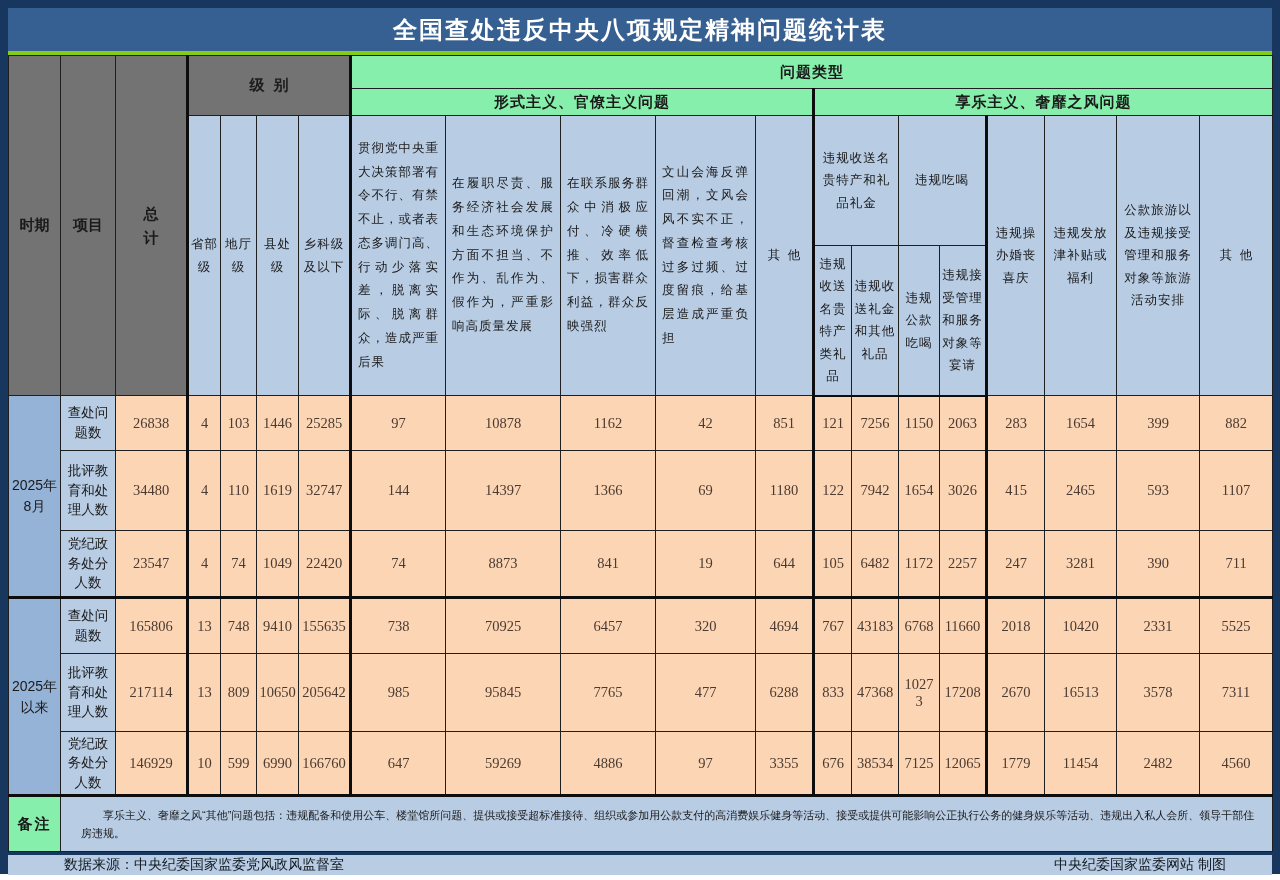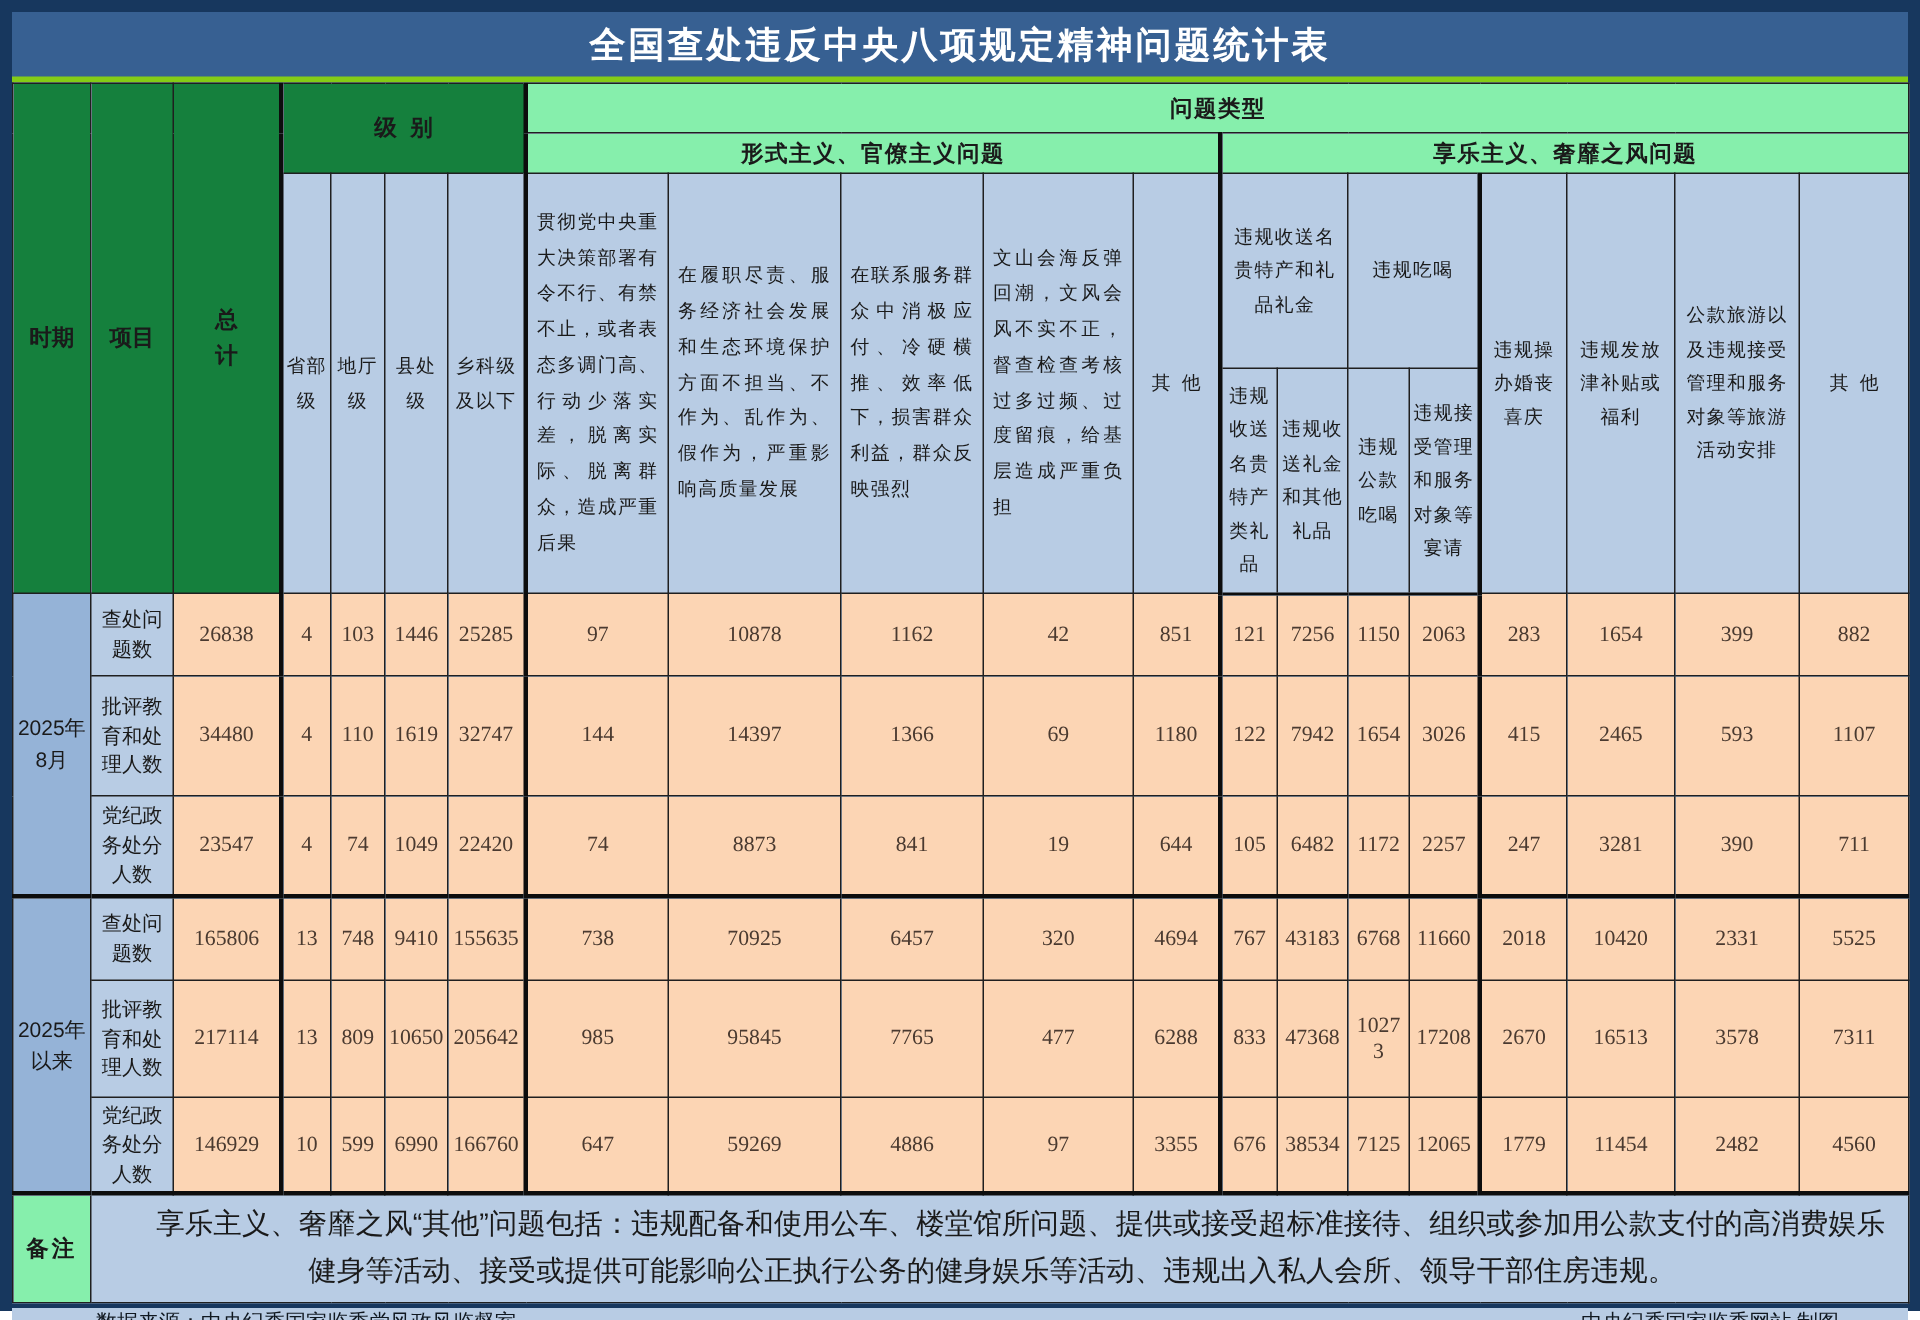--- a/index.html
+++ b/index.html
@@ -5,38 +5,38 @@
   html,body{margin:0;padding:0;background:#ffffff;}
   body{width:1280px;height:880px;font-family:"Liberation Sans","DejaVu Sans",sans-serif;-webkit-font-smoothing:antialiased;}
   .poster{box-sizing:border-box;width:1280px;height:874px;background:#17375E;padding:8px;}
   .titlebar{height:47px;background:#376092;display:flex;align-items:center;justify-content:center;
             border-bottom:4px solid #84cc16;box-sizing:border-box;}
   .titlebar h1{margin:0;color:#ffffff;font-size:24px;font-weight:bold;letter-spacing:2px;}
   table.stat{width:1264px;border-collapse:collapse;table-layout:fixed;background:#B8CCE4;}
   th,td{border:1px solid #1f1f1f;padding:1px 2px;text-align:center;vertical-align:middle;
         word-break:break-all;overflow:hidden;color:#1a1a1a;}
   th{font-weight:normal;}
-  .h-med{background:#15803d;font-weight:bold;font-size:15px;}
+  .h-med{background:#737373;font-weight:bold;font-size:15px;}
   .h-group{background:#86efac;font-weight:bold;font-size:15px;letter-spacing:1px;}
   .h-leaf{background:#B8CCE4;font-size:12.5px;line-height:1.8;letter-spacing:1px;}
   .h-desc{background:#B8CCE4;font-size:12.5px;line-height:1.9;text-align:justify;
           text-align-last:left;padding:4px 6px;letter-spacing:1px;}
   .h-spread{letter-spacing:0.6em;text-indent:0.6em;}
   .stackw{display:inline-block;width:1.1em;line-height:1.6;font-weight:bold;}
   .c-period{background:#95B3D7;font-size:14px;line-height:1.5;}
   .c-item{background:#B8CCE4;font-size:13.5px;line-height:1.45;}
   .c-val{background:#FCD5B4;font-family:"Liberation Serif","DejaVu Serif",serif;
          font-size:14.5px;color:#4a3a30;}
   .thickL{border-left:3px solid #0d0d0d !important;}
   .thickT td,.thickT th{border-top:3px solid #0d0d0d;}
   .hdrBottom th{border-bottom:2px solid #0d0d0d;}
   tr.remark-row td{border-top:3px solid #0d0d0d;}
   .remark-label{background:#86efac;font-size:15px;font-weight:bold;letter-spacing:2px;}
-  .remark-text{background:#B8CCE4;text-align:center;font-size:19px;line-height:1.65;
-               padding:4px 10px 4px 0;text-indent:2em;word-break:break-all;}
+  .remark-text{background:#B8CCE4;text-align:left;font-size:11px;line-height:1.65;
+               padding:4px 10px 4px 20px;text-indent:2em;word-break:break-all;}
   .footerbar{height:23px;background:#B8CCE4;border-top:3px solid #17375E;display:flex;
              align-items:center;justify-content:space-between;padding:0 46px 0 56px;box-sizing:border-box;}
   .footerbar span{font-size:14px;font-weight:normal;color:#101820;}
 </style>
 </head>
 <body>
 
 <div class="poster">
   <div class="titlebar">
     <h1>全国查处违反中央八项规定精神问题统计表</h1>

